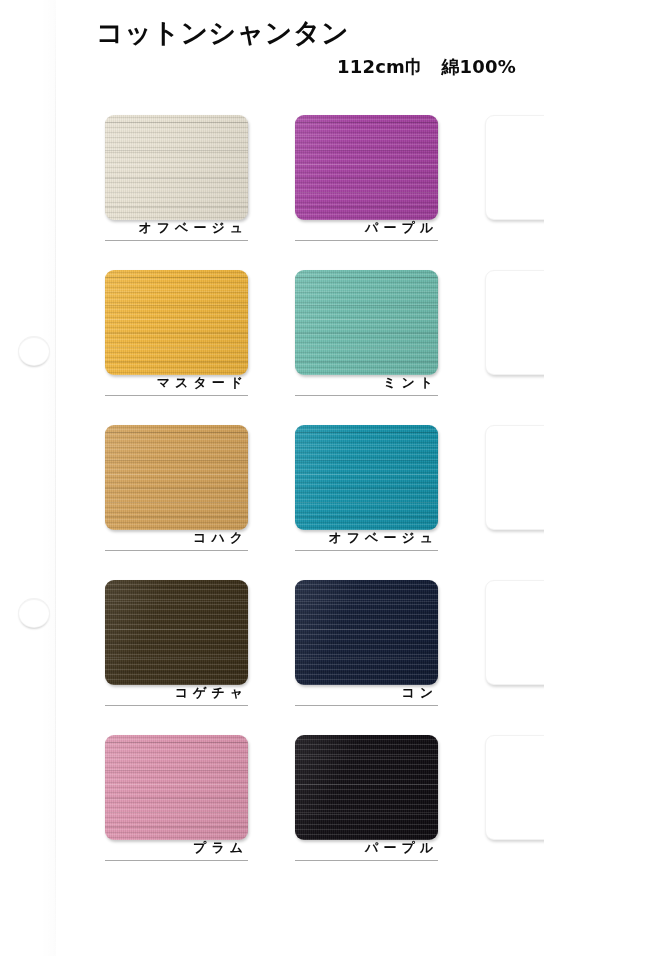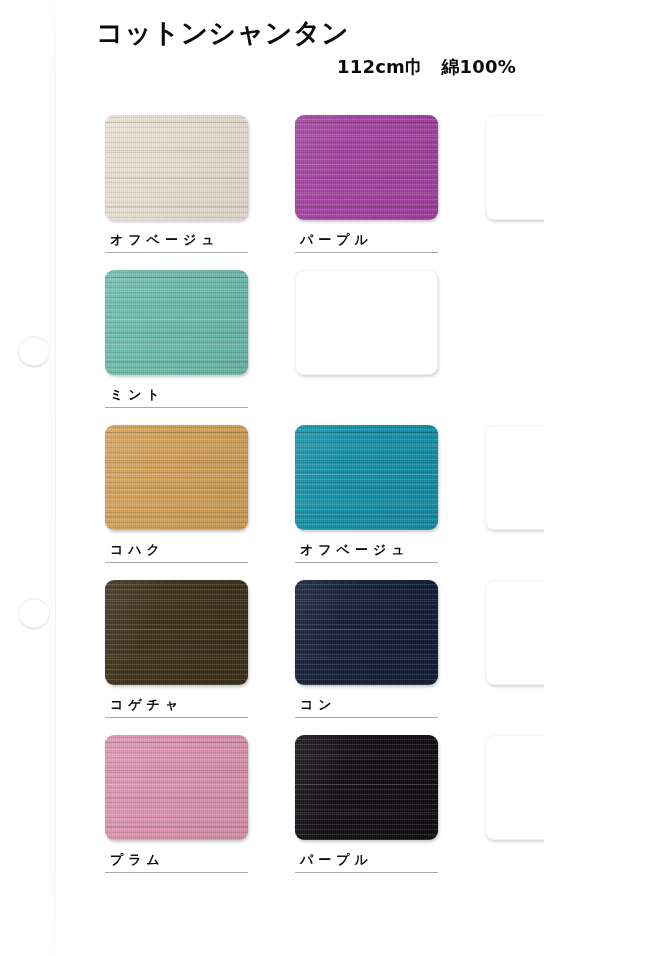--- a/index.html
+++ b/index.html
@@ -165,22 +165,21 @@
     inset: 0;
     background: linear-gradient(115deg,
       rgba(255,255,255,0.10) 0%,
       rgba(255,255,255,0.02) 35%,
       rgba(0,0,0,0.05) 100%);
     pointer-events: none;
   }
 
   
   .chip-label {
-    margin-top: 12px;
-    text-align: left;
+    text-align: right;
     font-family: "DejaVu Sans", "Liberation Sans", sans-serif;
     font-size: 13px;
     font-weight: bold;
     color: #101010;
     letter-spacing: 5px;
     text-indent: 5px;
     white-space: nowrap;
     line-height: 1.2;
   }
   .label-rule {
@@ -229,20 +228,29 @@
           <div class="label-rule"></div>
         </div>
         <div class="swatch-cell">
           <div class="chip blank" style="background: rgb(255, 255, 255);"></div>
           <div class="chip-label empty"></div>
           <div class="label-rule empty"></div>
         </div>
       </div>
       <div class="swatch-row">
         <div class="swatch-cell">
+          <div class="chip" style="background: rgb(240, 181, 59);">
+            <div class="weave"></div>
+            <div class="slubs"></div>
+            <div class="sheen"></div>
+          </div>
+          <div class="chip-label">マスタード</div>
+          <div class="label-rule"></div>
+        </div>
+        <div class="swatch-cell">
           <div class="chip" style="background: rgb(109, 188, 173);">
             <div class="weave"></div>
             <div class="slubs"></div>
             <div class="sheen"></div>
           </div>
           <div class="chip-label">ミント</div>
           <div class="label-rule"></div>
         </div>
         <div class="swatch-cell">
           <div class="chip blank" style="background: rgb(255, 255, 255);"></div>

